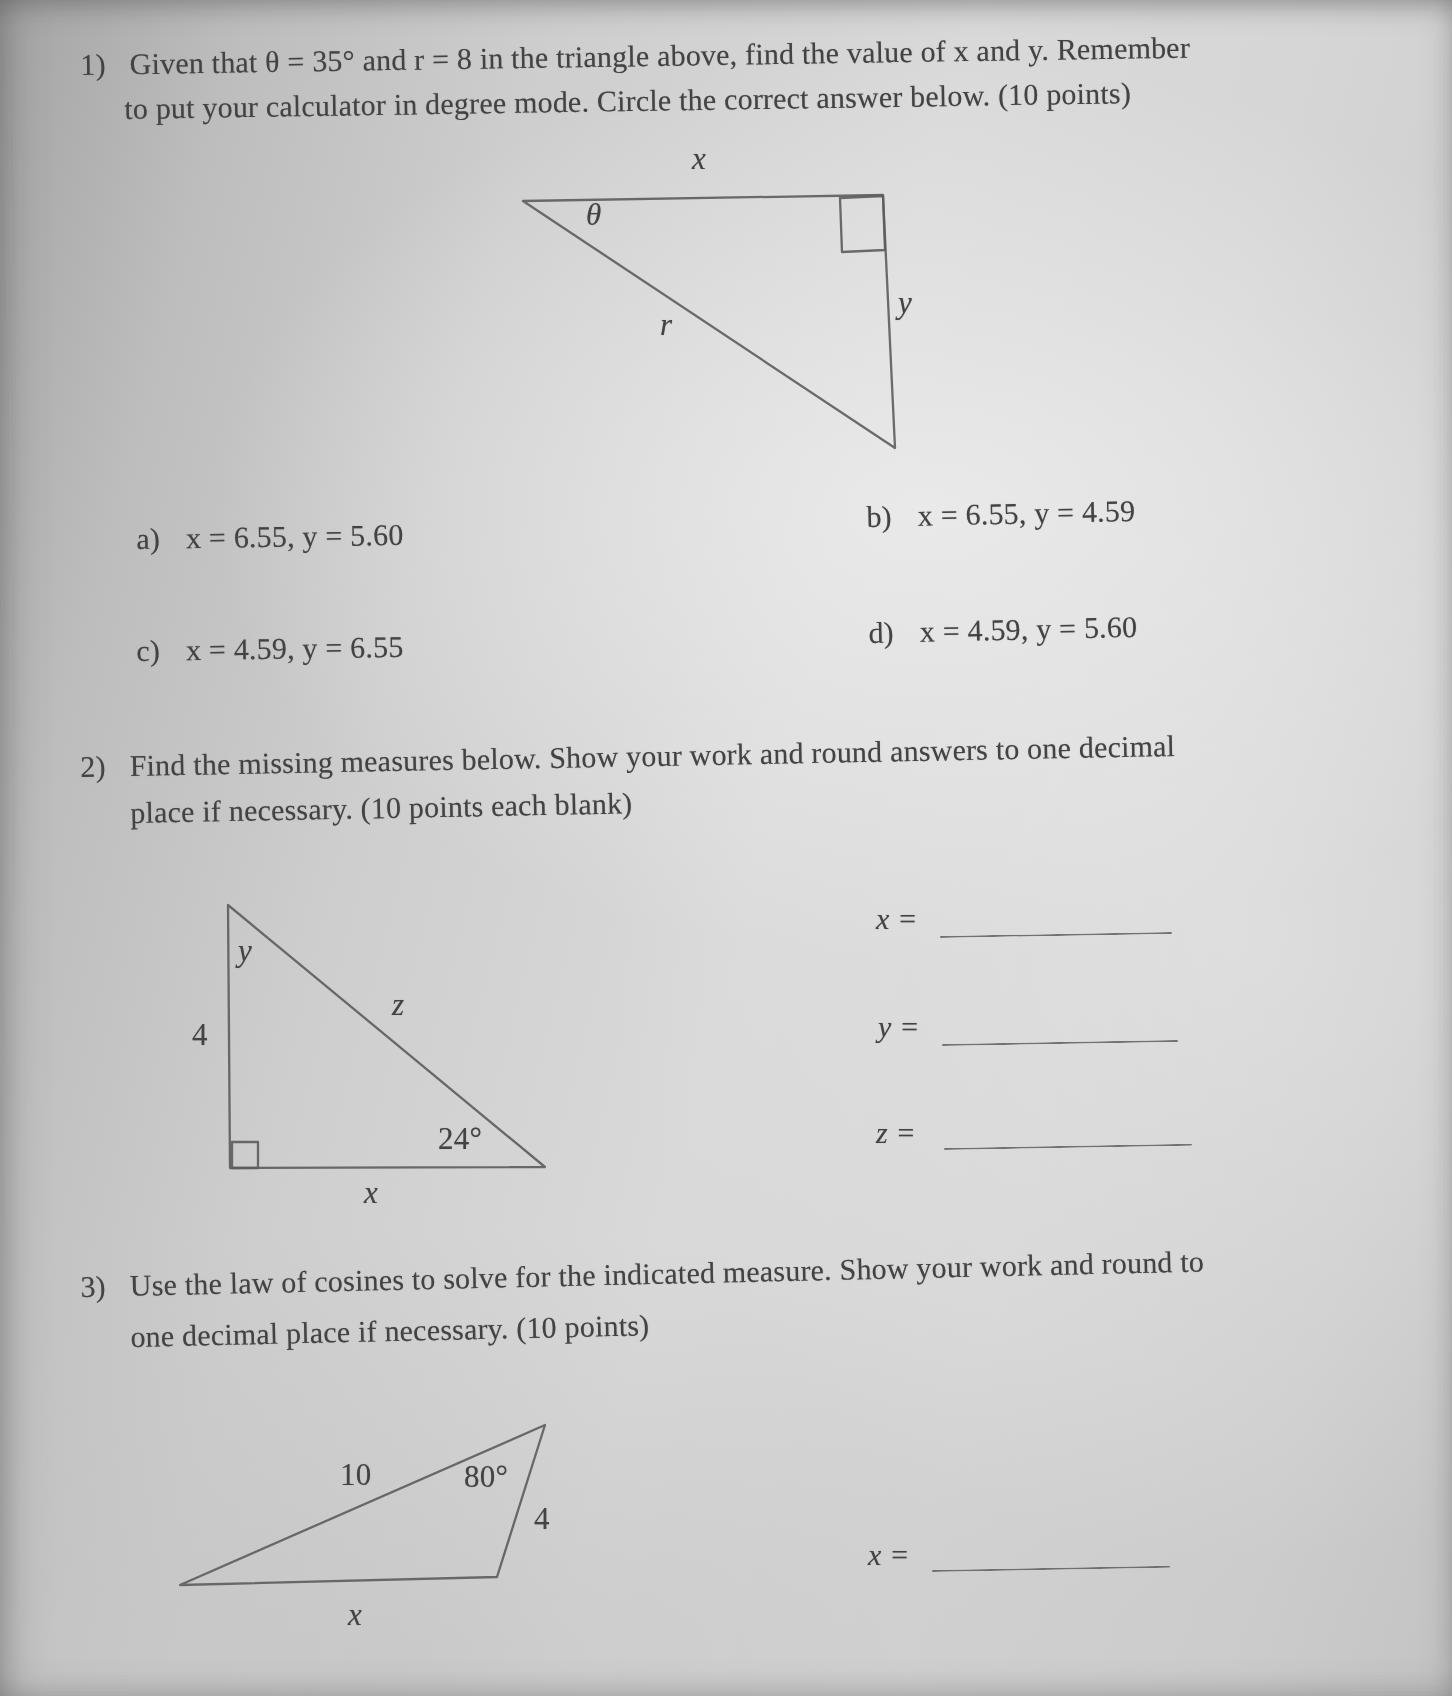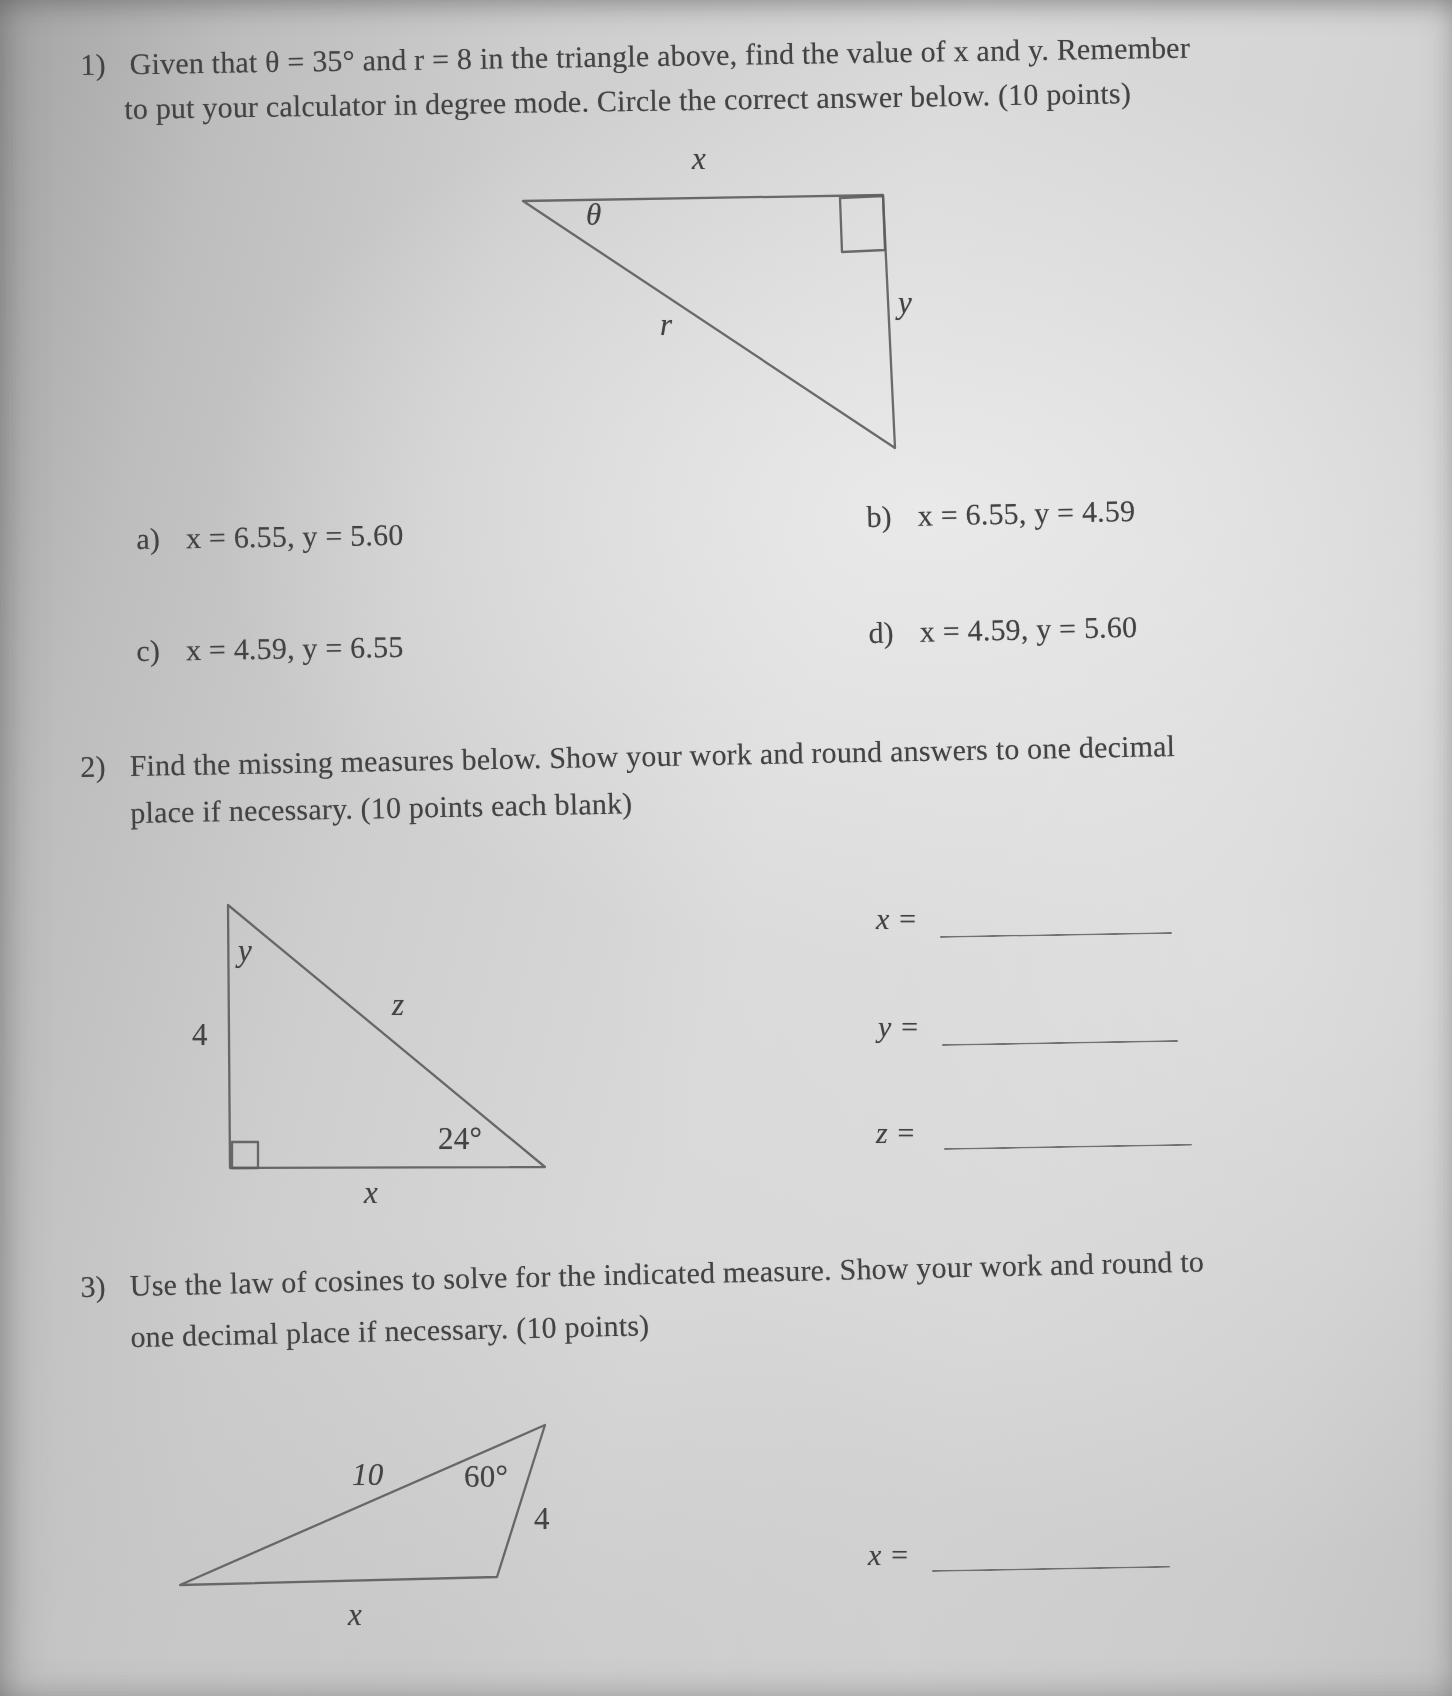--- a/index.html
+++ b/index.html
@@ -66,21 +66,21 @@
   .b2x-label{left:876px;top:900px;}
   .b2x-line{left:940px;top:936px;width:232px;}
   .b2y-label{left:878px;top:1008px;}
   .b2y-line{left:942px;top:1044px;width:236px;}
   .b2z-label{left:876px;top:1114px;}
   .b2z-line{left:944px;top:1148px;width:248px;}
 
   
   .q3-l1{left:80px;top:1268px;}
   .q3-l2{left:130px;top:1318px;}
-  .t3-10{left:352px;top:1458px;font-style:italic;}
+  .t3-10{left:340px;top:1458px;}
   .t3-50{left:464px;top:1460px;}
   .t3-4{left:534px;top:1502px;}
   .t3-x{left:348px;top:1598px;}
   .b3x-label{left:868px;top:1536px;}
   .b3x-line{left:932px;top:1570px;width:238px;}
 </style>
 </head>
 <body>
 
 <div class="page soft">
@@ -143,20 +143,20 @@
   <div class="abs txt rot3 qrow q3-l1">
     <span>3)</span>
     <span>Use the law of cosines to solve for the indicated measure.  Show your work and round to</span>
   </div>
   <div class="abs txt rot3 q3-l2">one decimal place if necessary.  (10 points)</div>
 
   <svg class="fig" style="left:160px;top:1405px;" width="420" height="200" viewBox="160 1405 420 200">
     <polygon points="180,1585 545,1425 497,1577"></polygon>
   </svg>
   <div class="abs txt fig-label t3-10">10</div>
-  <div class="abs txt fig-label t3-50">60°</div>
+  <div class="abs txt fig-label t3-50">80°</div>
   <div class="abs txt fig-label t3-4">4</div>
   <div class="abs txt it fig-label t3-x">x</div>
 
   <div class="abs txt it b3x-label">x =</div>
   <div class="blank-line b3x-line"></div>
 
 </div>
 
 </body></html>

